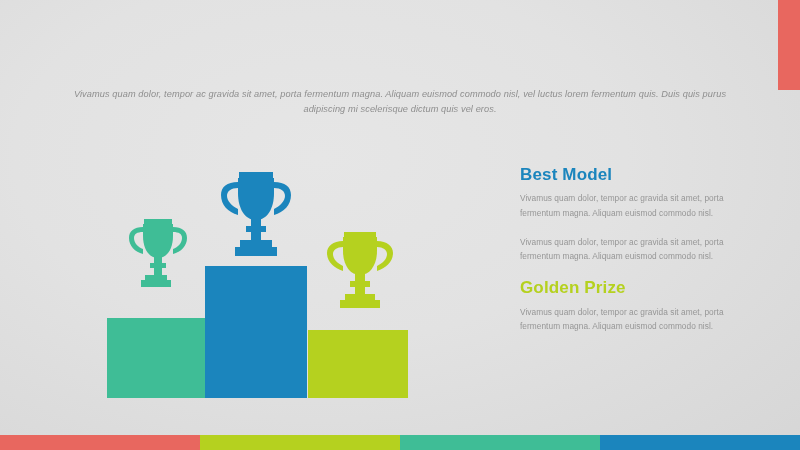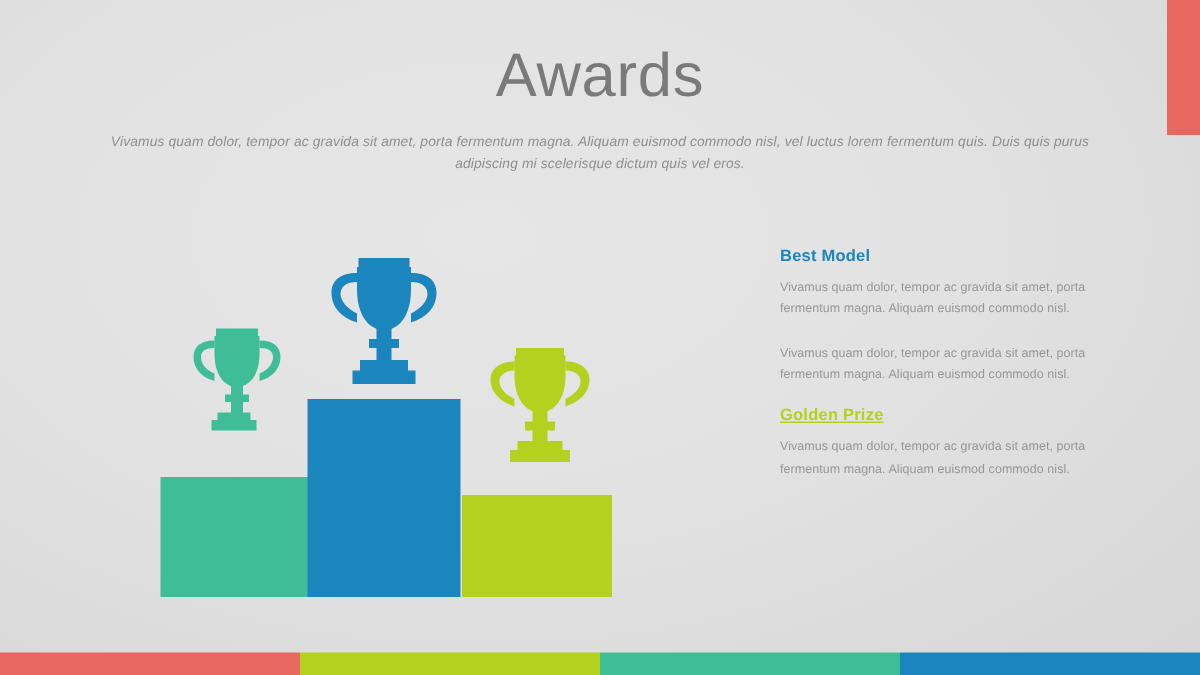--- a/index.html
+++ b/index.html
@@ -88,21 +88,21 @@
   .awards-list {
     position: absolute;
     left: 520px;
     top: 165px;
     width: 230px;
   }
   .award-block { margin-bottom: 15px; }
   .award-block:last-child { margin-bottom: 0; }
 
   .award-heading {
-    font-size: 11px;
+    font-size: 17px;
     font-weight: bold;
     letter-spacing: 0.15px;
     margin: 0 0 6px 0;
     line-height: 1.2;
   }
   .award-body {
     font-size: 8.3px;
     color: #969696;
     line-height: 1.72;
     letter-spacing: 0.05px;
@@ -120,21 +120,20 @@
   }
   .bottom-seg { height: 100%; }
 </style>
 </head>
 <body>
 
 <div id="slide">
 
   <div class="accent-right"></div>
 
-  <div class="page-title">Awards</div>
 
   <div class="subtitle">
     <span>Vivamus quam dolor, tempor ac gravida sit amet, porta fermentum magna. Aliquam euismod commodo nisl, vel luctus lorem</span>
     <span>fermentum quis. Duis quis purus adipiscing mi scelerisque dictum quis vel eros.</span>
   </div>
 
   <div class="podium-area">
 
     <div class="trophy trophy-left">
       <svg viewBox="0 0 62 82" xmlns="http://www.w3.org/2000/svg">
@@ -194,21 +193,21 @@
     <div class="award-block">
       <p class="award-heading" style="color:#1b85bd;">Best Model</p>
       <p class="award-body">Vivamus quam dolor, tempor ac gravida sit amet, porta fermentum magna. Aliquam euismod commodo nisl.</p>
     </div>
 
     <div class="award-block">
       <p class="award-body">Vivamus quam dolor, tempor ac gravida sit amet, porta fermentum magna. Aliquam euismod commodo nisl.</p>
     </div>
 
     <div class="award-block">
-      <p class="award-heading" style="color:#b5d11f;text-decoration:underline;">Golden Prize</p>
+      <p class="award-heading" style="color:#b5d11f;">Golden Prize</p>
       <p class="award-body">Vivamus quam dolor, tempor ac gravida sit amet, porta fermentum magna. Aliquam euismod commodo nisl.</p>
     </div>
   </div>
 
   <div class="bottom-bar">
     <div class="bottom-seg" style="width:200px;background:#e8675f;"></div>
     <div class="bottom-seg" style="width:200px;background:#b5d11f;"></div>
     <div class="bottom-seg" style="width:200px;background:#3fbd96;"></div>
     <div class="bottom-seg" style="width:200px;background:#1b85bd;"></div>
   </div>

